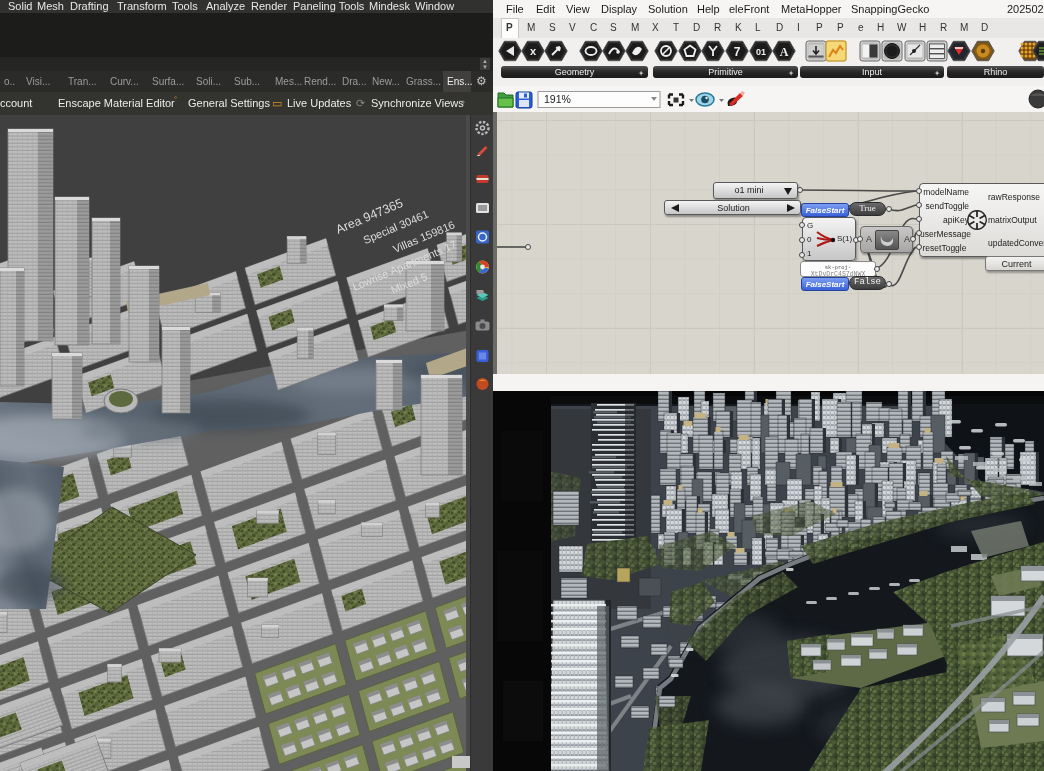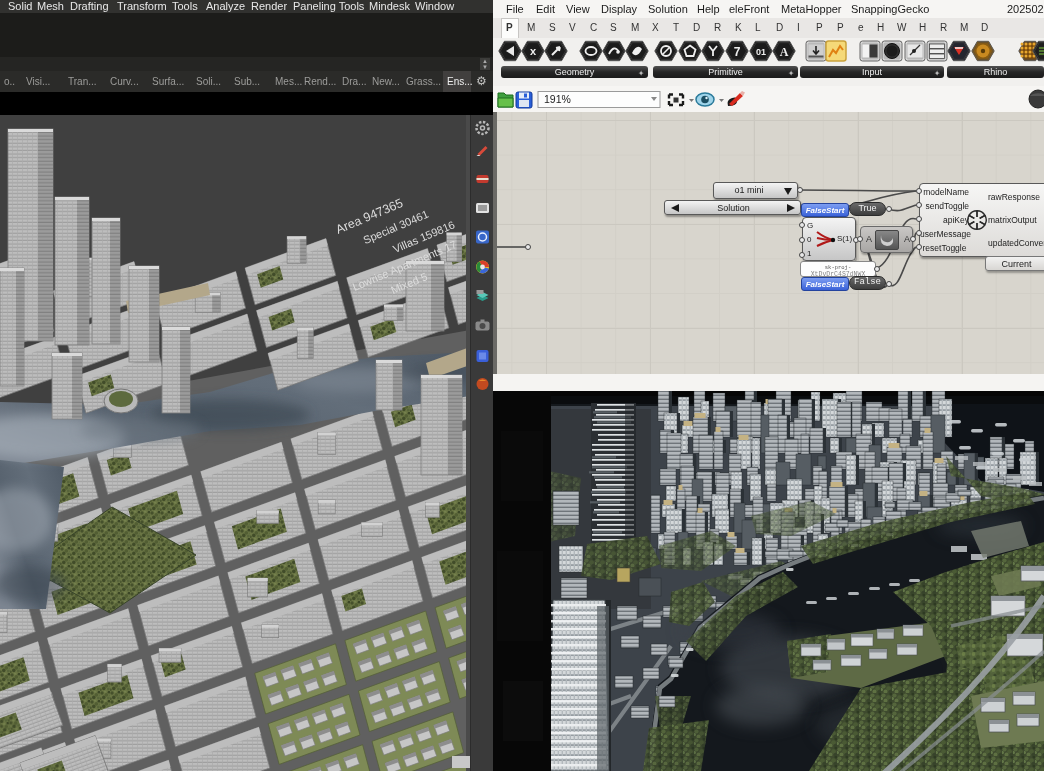--- a/index.html
+++ b/index.html
@@ -74,20 +74,31 @@
       <span style="left:196px">Soli...</span>
     <span style="left:234px">Sub...</span>
       <span style="left:275px">Mes...</span>
       <span style="left:304px">Rend...</span>
     <span style="left:342px">Dra...</span>
       <span style="left:372px">New...</span>
       <span style="left:406px">Grass...</span>
     <div class="abs" style="left:443px;top:0;width:28px;height:21px;background:#413f3e"></div>
     <span style="left:447px;color:#efefef">Ens...</span>
     <span style="left:476px;top:3px;color:#c2c2c0;font-size:12px">⚙</span>
+  </div>
+  <div class="abs" id="lhdr">
+    <span style="left:0px">ccount</span>
+    <span style="left:58px">Enscape Material Editor</span>
+    <span style="left:174px;color:#d89020;font-size:8px;top:3px">°</span>
+    <span style="left:188px">General Settings</span>
+    <span style="left:272px;color:#d89020">▭</span>
+    <span style="left:287px">Live Updates</span>
+    <span style="left:356px;color:#888">⟳</span>
+    <span style="left:371px">Synchronize Views</span>
+    <span style="left:460px;color:#999;font-size:9px">»</span>
   </div>
 
   <div class="abs" id="vp"><svg width="470" height="656" xmlns="http://www.w3.org/2000/svg">
         <defs>
 <pattern id="bld" width="5" height="3.6" patternUnits="userSpaceOnUse">
   <rect width="5" height="3.6" fill="#bdbdbd"></rect>
             <rect y="2.5" width="5" height="0.9" fill="#979797"></rect>
             <rect x="2.3" width="0.7" height="3.6" fill="#ababab"></rect>
 </pattern>
 <pattern id="bldd" width="4.4" height="3.6" patternUnits="userSpaceOnUse">
@@ -1075,21 +1086,21 @@
           <span class="abs" style="left:70px;top:4.5px;width:0;height:0;border-left:4.5px solid transparent;border-right:4.5px solid transparent;border-top:7.5px solid #1a1a1a"></span>
         </div>
         <span class="abs" style="left:300px;top:75px;width:6px;height:6px;border-radius:50%;background:#e9e9e9;border:1px solid #444"></span>
         <div class="nodebox" style="left:167px;top:88px;width:137px;height:15px;border-radius:3px">
           <span class="abs" style="left:6px;top:3px;width:0;height:0;border-top:4.5px solid transparent;border-bottom:4.5px solid transparent;border-right:8px solid #1a1a1a"></span>
           <span class="abs" style="left:0;width:137px;text-align:center;top:1.5px;font-size:9px;color:#222">Solution</span>
           <span class="abs" style="left:122px;top:3px;width:0;height:0;border-top:4.5px solid transparent;border-bottom:4.5px solid transparent;border-left:8px solid #1a1a1a"></span>
         </div>
         <span class="abs" style="left:303px;top:92px;width:6px;height:6px;border-radius:50%;background:#e9e9e9;border:1px solid #444"></span>
         <div class="abs" style="left:304px;top:91px;width:48px;height:14px;background:linear-gradient(#7d9ef2,#3a62d8);border:1px solid #24439e;border-radius:3px;color:#fff;font-size:8px;font-weight:bold;text-align:center;line-height:13px;font-style:italic">FalseStart</div>
-        <div class="abs" style="left:352px;top:90px;width:37px;height:14px;background:linear-gradient(#6a6a6a,#3d3d3d);border:1.5px solid #2a2a2a;border-radius:7px;color:#f2f2f2;font-size:9px;font-family:Liberation Sans, sans-serif;text-align:center;line-height:11.5px">True</div>
+        <div class="abs" style="left:352px;top:90px;width:37px;height:14px;background:linear-gradient(#6a6a6a,#3d3d3d);border:1.5px solid #2a2a2a;border-radius:7px;color:#f2f2f2;font-size:9px;font-family:Liberation Serif, serif;text-align:center;line-height:11.5px">True</div>
         <span class="abs" style="left:389px;top:94px;width:6px;height:6px;border-radius:50%;background:#e9e9e9;border:1px solid #444"></span>
         <div class="nodebox" style="left:305px;top:105px;width:54px;height:44px;border-radius:4px">
           <span class="abs" style="left:4px;top:3px;font-size:8px;color:#222">G</span>
           <span class="abs" style="left:4px;top:17px;font-size:8px;color:#222">0</span>
           <span class="abs" style="left:4px;top:31px;font-size:8px;color:#222">1</span>
           <span class="abs" style="left:34px;top:16px;font-size:8px;color:#222">S(1)</span>
           <svg class="abs" style="left:12px;top:12px" width="22" height="20" xmlns="http://www.w3.org/2000/svg">
             <g stroke="#b01818" stroke-width="2" fill="none">
               <path d="M2 2 Q10 8 18 10"></path>
               <path d="M2 8 Q10 10 18 10"></path>

